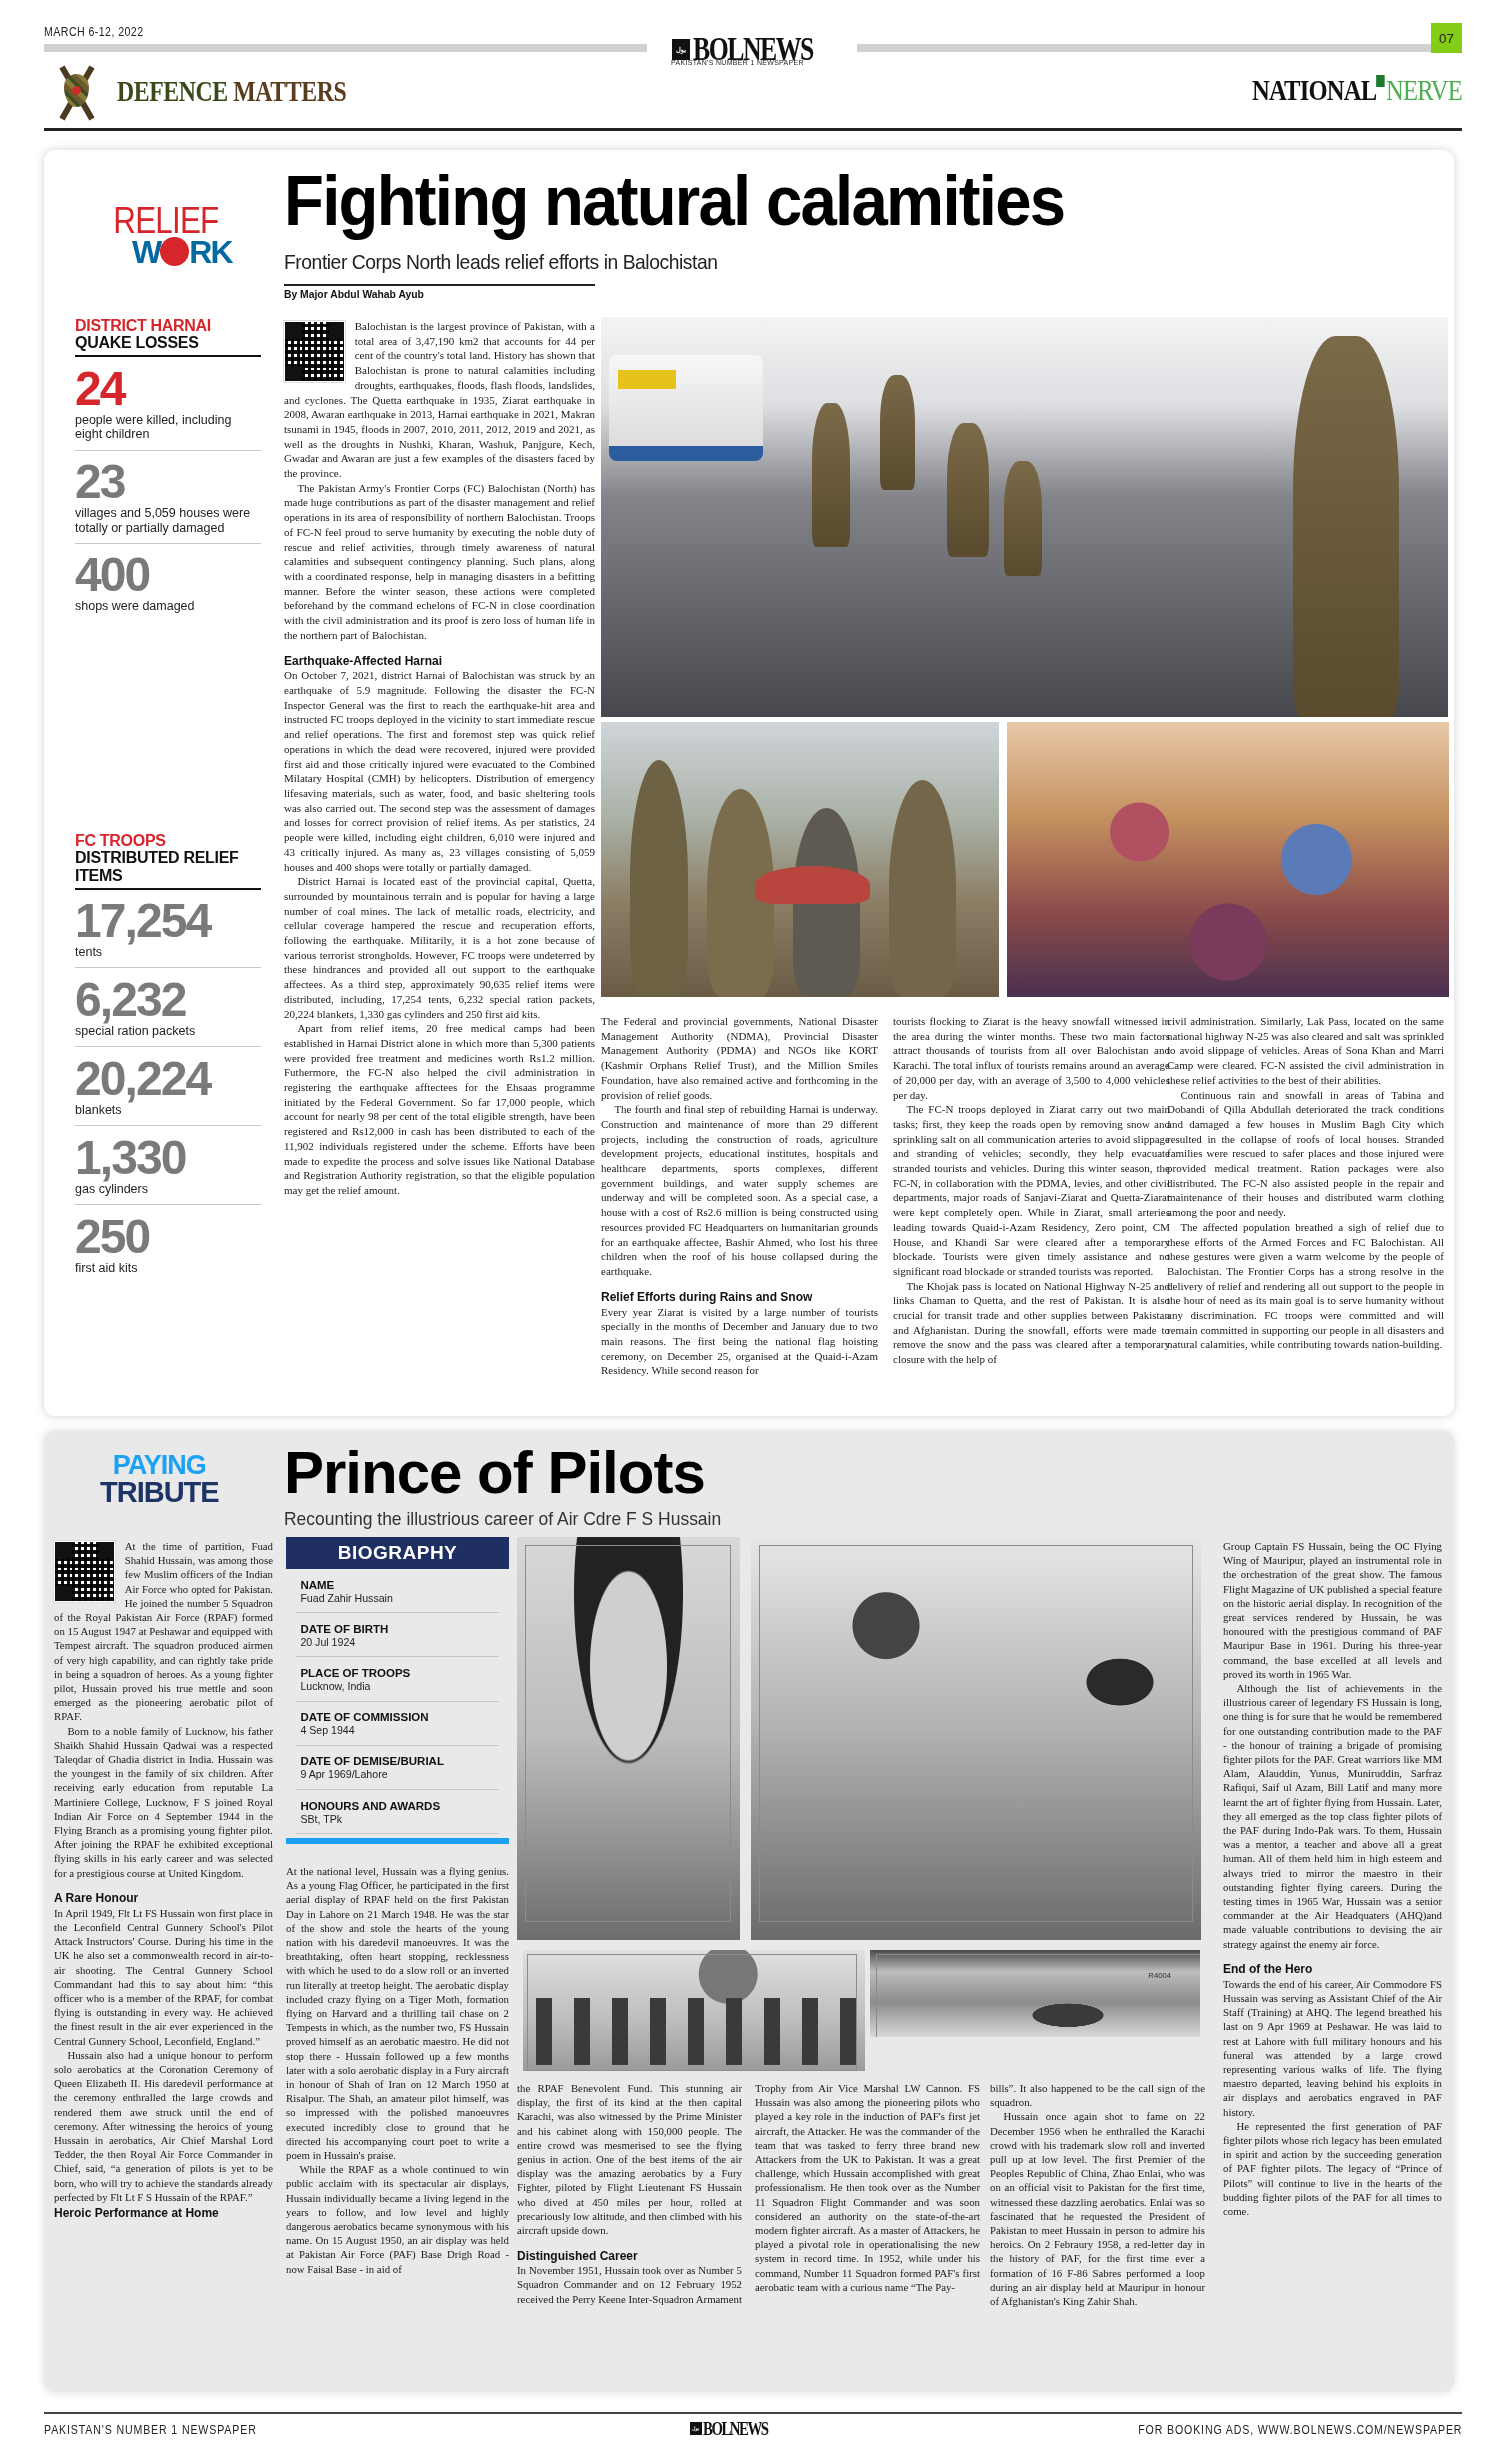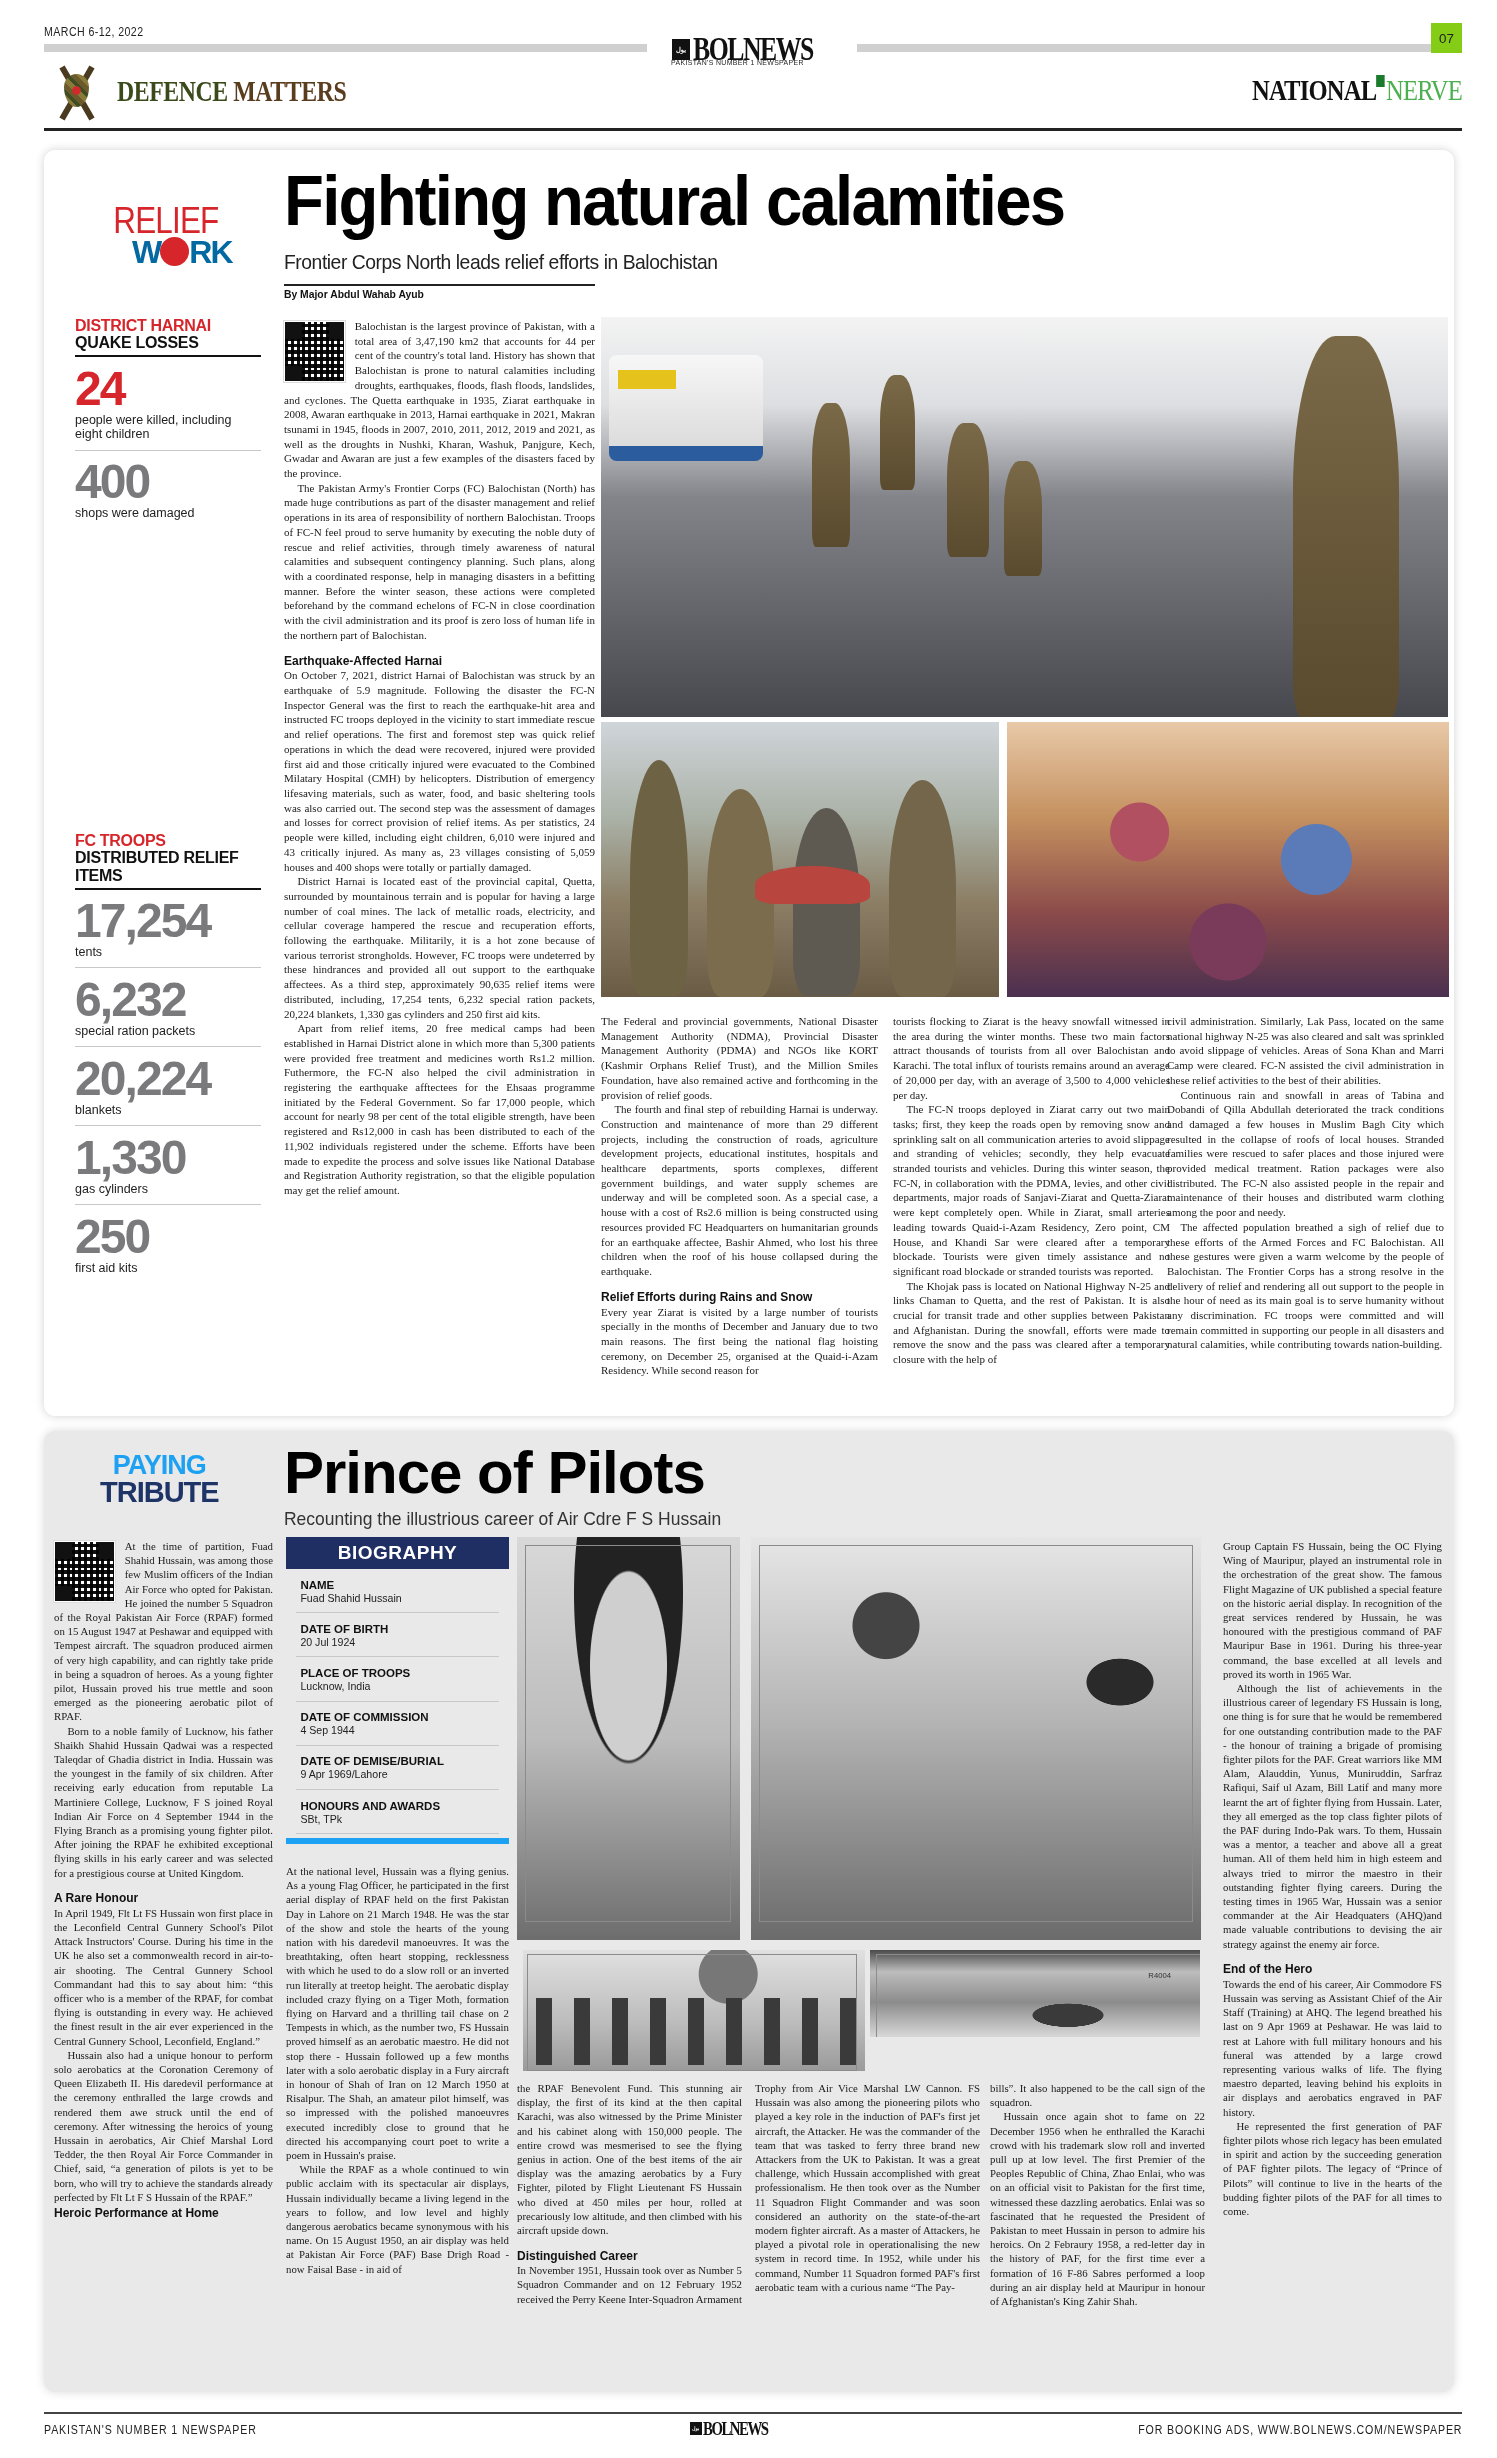--- a/index.html
+++ b/index.html
@@ -152,20 +152,24 @@
 <div class="stats" style="top:317px;">
   <div class="stat-head">
     <span class="red">DISTRICT HARNAI</span>
     <span class="blk">QUAKE LOSSES</span>
   </div>
   <div class="stat">
     <div class="stat-num red">24</div>
     <div class="stat-desc">people were killed, including eight children</div>
   </div>
   <div class="stat">
+    <div class="stat-num">23</div>
+    <div class="stat-desc">villages and 5,059 houses were totally or partially damaged</div>
+  </div>
+  <div class="stat">
     <div class="stat-num">400</div>
     <div class="stat-desc">shops were damaged</div>
   </div>
 </div>
 
 <div class="stats" style="top:832px;">
   <div class="stat-head">
     <span class="red">FC TROOPS</span>
     <span class="blk">DISTRIBUTED RELIEF ITEMS</span>
   </div>
@@ -260,21 +264,21 @@
   <h4>A Rare Honour</h4>
   <p class="first">In April 1949, Flt Lt FS Hussain won first place in the Leconfield Central Gunnery School's Pilot Attack Instructors' Course. During his time in the UK he also set a commonwealth record in air-to-air shooting. The Central Gunnery School Commandant had this to say about him: “this officer who is a member of the RPAF, for combat flying is outstanding in every way. He achieved the finest result in the air ever experienced in the Central Gunnery School, Leconfield, England.”</p>
   <p>Hussain also had a unique honour to perform solo aerobatics at the Coronation Ceremony of Queen Elizabeth II. His daredevil performance at the ceremony enthralled the large crowds and rendered them awe struck until the end of ceremony. After witnessing the heroics of young Hussain in aerobatics, Air Chief Marshal Lord Tedder, the then Royal Air Force Commander in Chief, said, “a generation of pilots is yet to be born, who will try to achieve the standards already perfected by Flt Lt F S Hussain of the RPAF.”</p>
   <h4 style="margin-top:1.9px;">Heroic Performance at Home</h4>
 </div>
 
 <div class="bio">
   <div class="bio-title">BIOGRAPHY</div>
   <div class="bio-item">
     <div class="bio-label">NAME</div>
-    <div class="bio-value">Fuad Shahid Hussain</div>
+    <div class="bio-value">Fuad Zahir Hussain</div>
   </div>
   <div class="bio-item">
     <div class="bio-label">DATE OF BIRTH</div>
     <div class="bio-value">20 Jul 1924</div>
   </div>
   <div class="bio-item">
     <div class="bio-label">PLACE OF TROOPS</div>
     <div class="bio-value">Lucknow, India</div>
   </div>
   <div class="bio-item">

